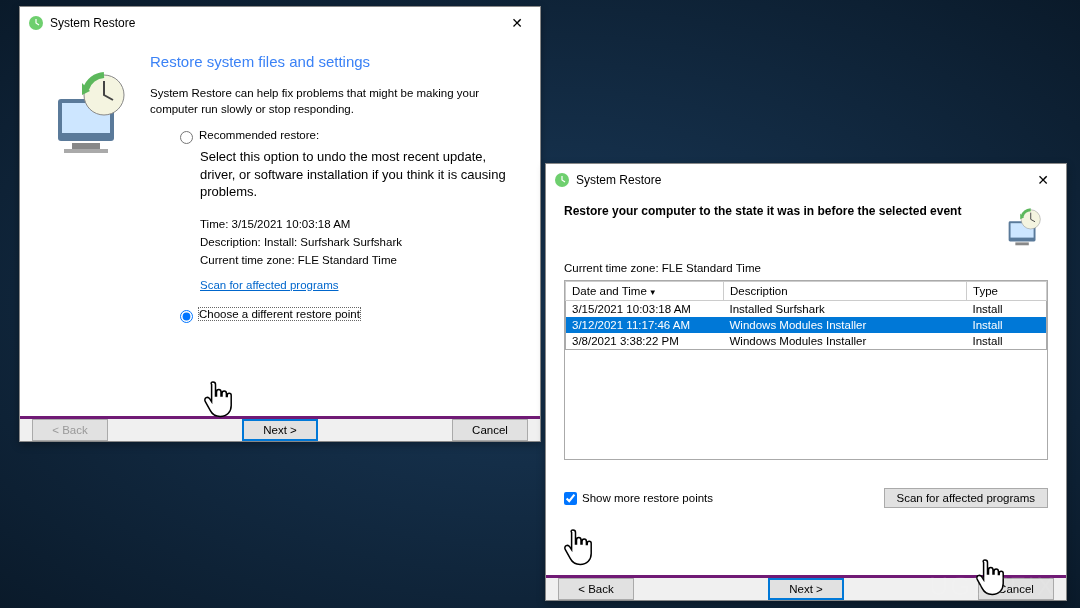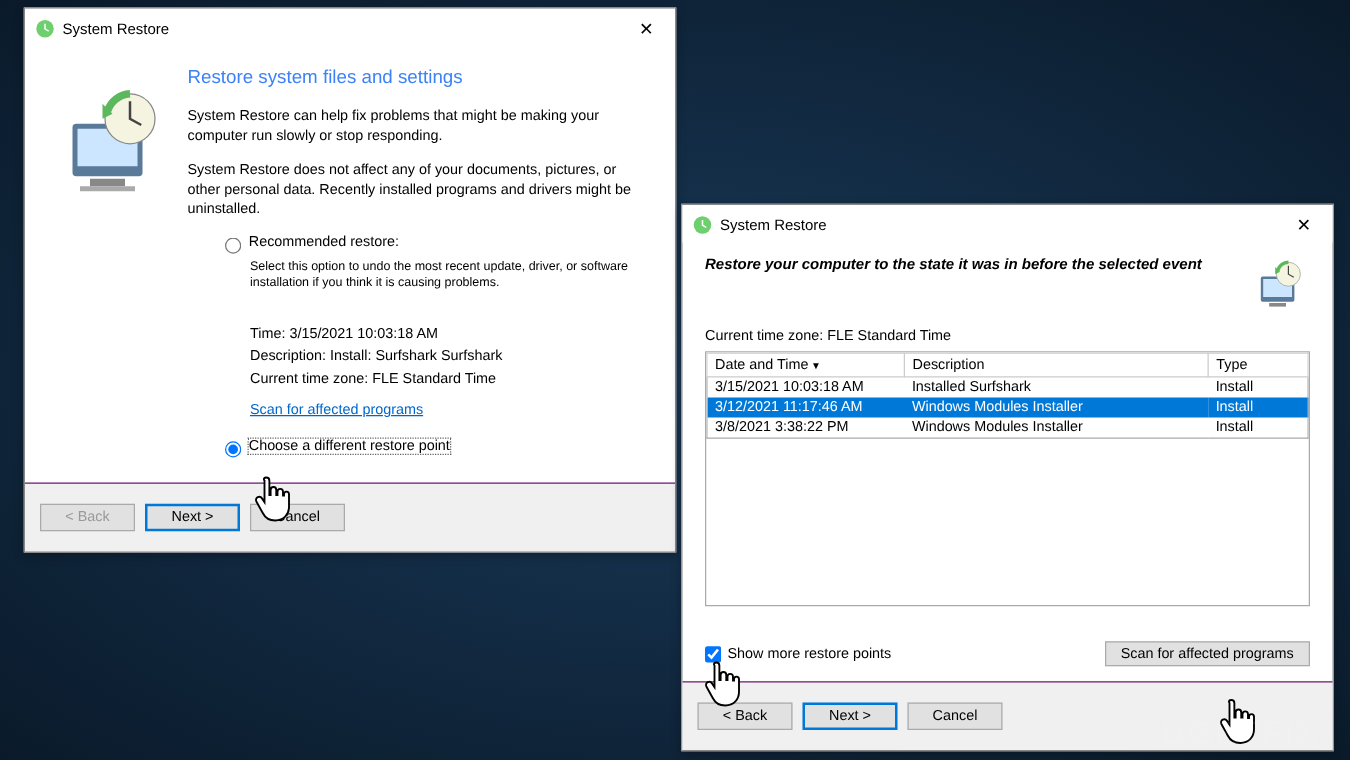--- a/index.html
+++ b/index.html
@@ -32,55 +32,55 @@
   }
   .content { flex:1; padding: 16px 20px 0 20px; display:flex; }
   .side-img { width: 110px; padding:10px 6px 0 0; }
   .main-col { flex:1; }
   h1.heading { font-size: 15px; font-weight: normal; color:#3b82f6; margin-bottom:16px; }
   .para { margin-bottom:12px; line-height:1.35; font-size:11.5px; }
   .radio-block { margin: 6px 0 0 30px; }
   .radio-row { display:flex; align-items:flex-start; margin-bottom:4px; }
   .radio-row input { margin:2px 6px 0 0; }
   .radio-row label { font-size:11.5px; }
-  .sub-desc { margin:0 0 24px 20px; font-size:10px; line-height:1.35; }
+  .sub-desc { margin:0 0 14px 20px; font-size:13px; line-height:1.35; }
   .info-block { margin:8px 0 0 20px; font-size:11.5px; line-height:1.6; }
   .linky { color:#0066cc; text-decoration:underline; cursor:pointer; display:inline-block; margin-top:6px; }
   .footer {
-    border-top:1px solid #701a75;
+    border-top:3px solid #701a75;
     background:#f0f0f0;
-    padding:16px 12px;
-    display:flex; justify-content:flex-start; gap:8px;
+    padding:0 12px;
+    display:flex; justify-content:space-between; gap:8px;
   }
   .btn {
     min-width:76px; padding:3px 12px;
     background:#e1e1e1; border:1px solid #aaa;
     font-size:11.5px; cursor:pointer;
   }
   .btn.primary { border:2px solid #0078d7; background:#e1e1e1; }
   .btn:disabled { color:#999; }
   .btn.disabled { color:#999; }
   
   .w2 .content2 { padding: 10px 18px 0 18px; display:flex; flex-direction:column; flex:1; }
   .w2 .head-row { display:flex; align-items:flex-start; }
-  .w2 .head-row h2 { flex:1; font-size:12px; font-weight:bold; margin-bottom:20px;font-style:italic; }
+  .w2 .head-row h2 { flex:1; font-size:12px; font-weight:bold; margin-bottom:20px; }
   .w2 .side-img2 { width:48px; margin-left:10px; }
   .tz { font-size:11.5px; margin:8px 0 6px 0; }
   table.rp {
     width:100%; border:1px solid #aaa; border-collapse:collapse;
     font-size:11.5px; background:#fff;
   }
   table.rp th {
     text-align:left; font-weight:normal;
     border:1px solid #ccc; padding:3px 6px;
     background:#fff;
   }
   table.rp td { padding:2px 6px; }
   table.rp tr.selected td { background:#0078d7; color:#fff; }
-  .table-wrap { border:1px solid #aaa; height:204px; overflow:hidden; background:#fff; }
+  .table-wrap { border:1px solid #aaa; height:180px; overflow:hidden; background:#fff; }
   .lower-row { display:flex; align-items:center; margin-top:28px; }
   .chk-row { display:flex; align-items:center; font-size:11.5px; }
   .chk-row input { margin-right:5px; }
   .spacer { flex:1; }
   .cursor-hand {
     position:absolute; width:34px; height:42px;
     pointer-events:none;
   }
   .sort-arrow { font-size:8px; margin-left:2px; }
   .restore-icon-svg { display:block; }
@@ -114,21 +114,20 @@
         <rect x="24" y="86" width="44" height="4" fill="#aaa"></rect>
         <circle cx="64" cy="32" r="20" fill="#f4f4e0" stroke="#888" stroke-width="1"></circle>
         <path d="M64 18v14l9 5" stroke="#444" stroke-width="2" fill="none"></path>
         <path d="M46 26 A20 20 0 0 1 64 12" stroke="#5cb85c" stroke-width="6" fill="none"></path>
         <polygon points="42,20 50,28 42,32" fill="#5cb85c"></polygon>
       </svg>
     </div>
     <div class="main-col">
       <h1 class="heading">Restore system files and settings</h1>
       <p class="para">System Restore can help fix problems that might be making your computer run slowly or stop responding.</p>
-      <p class="para">System Restore does not affect any of your documents, pictures, or other personal data. Recently installed programs and drivers might be uninstalled.</p>
       <div class="radio-block">
         <div class="radio-row">
           <input type="radio" name="opt" style="">
           <label>Recommended restore:</label>
         </div>
         <div class="sub-desc">Select this option to undo the most recent update, driver, or software installation if you think it is causing problems.</div>
         <div class="info-block">
           <div>Time: 3/15/2021 10:03:18 AM</div>
           <div>Description: Install: Surfshark Surfshark</div>
           <div>Current time zone: FLE Standard Time</div>

